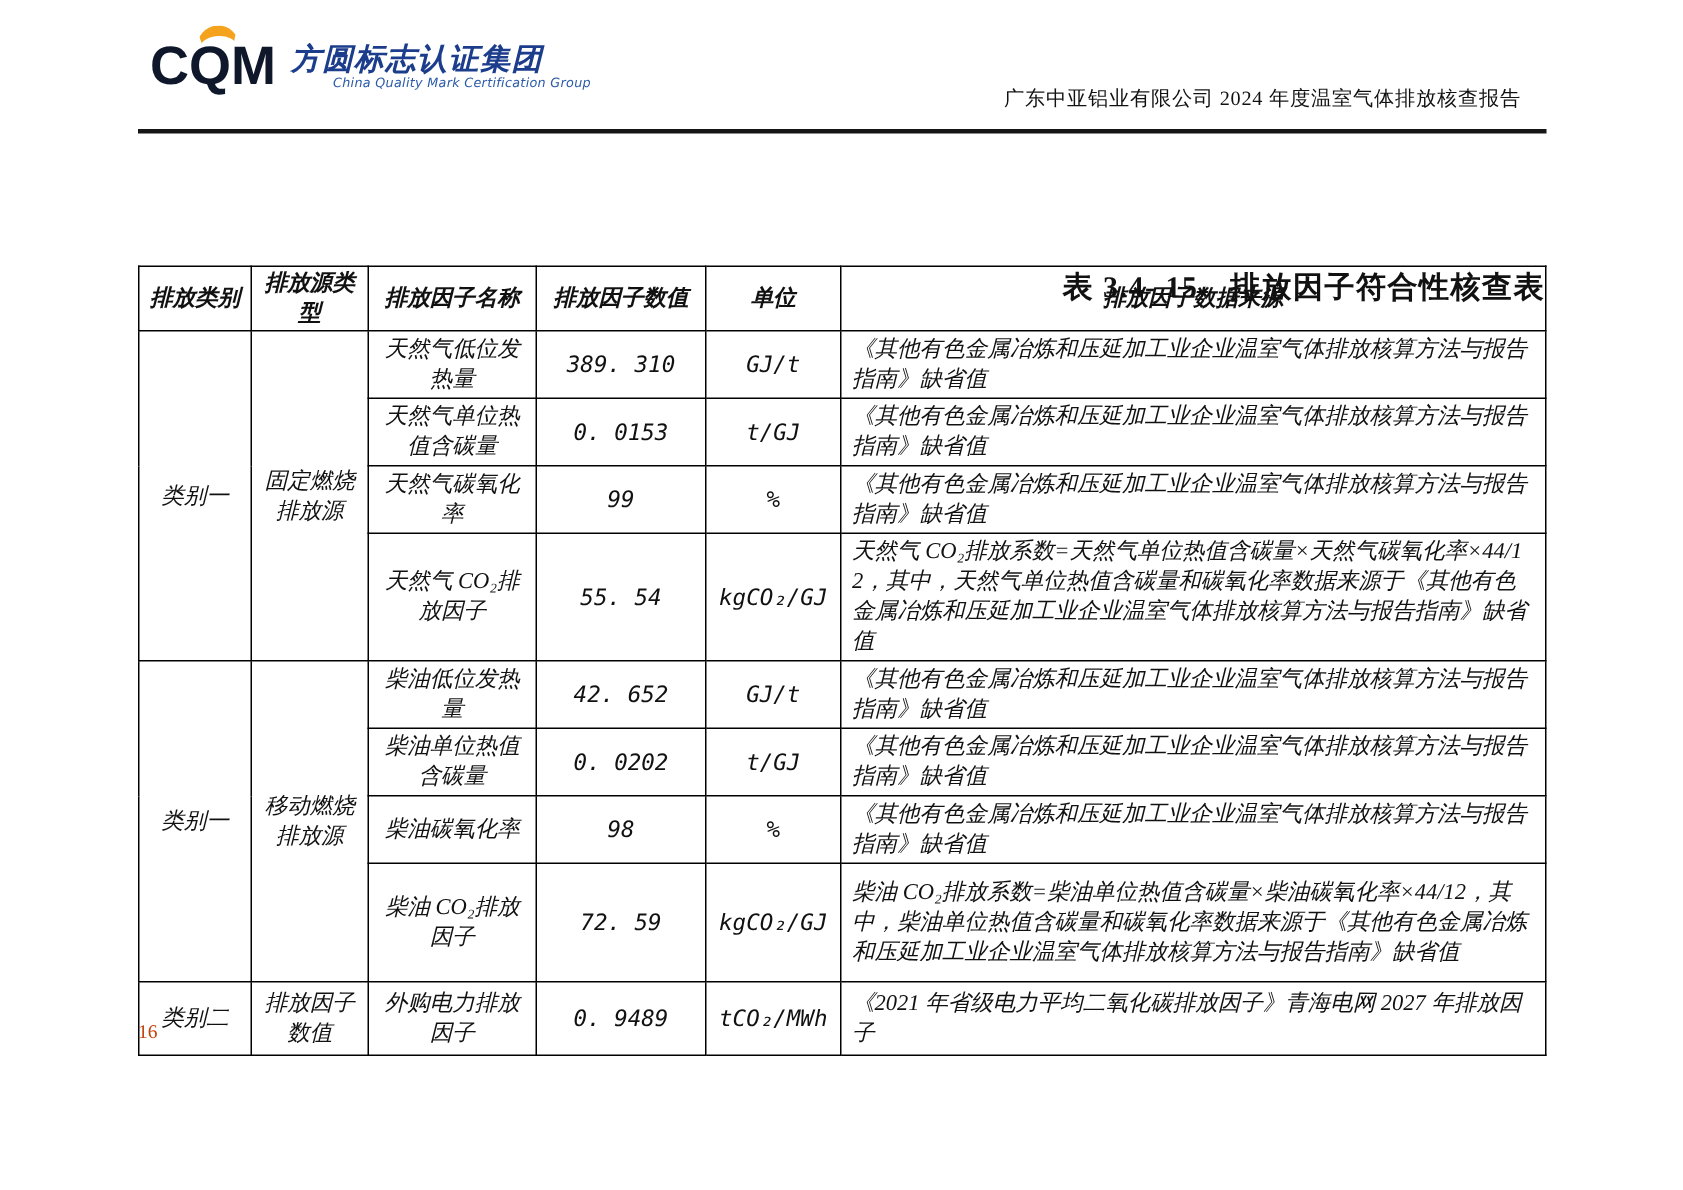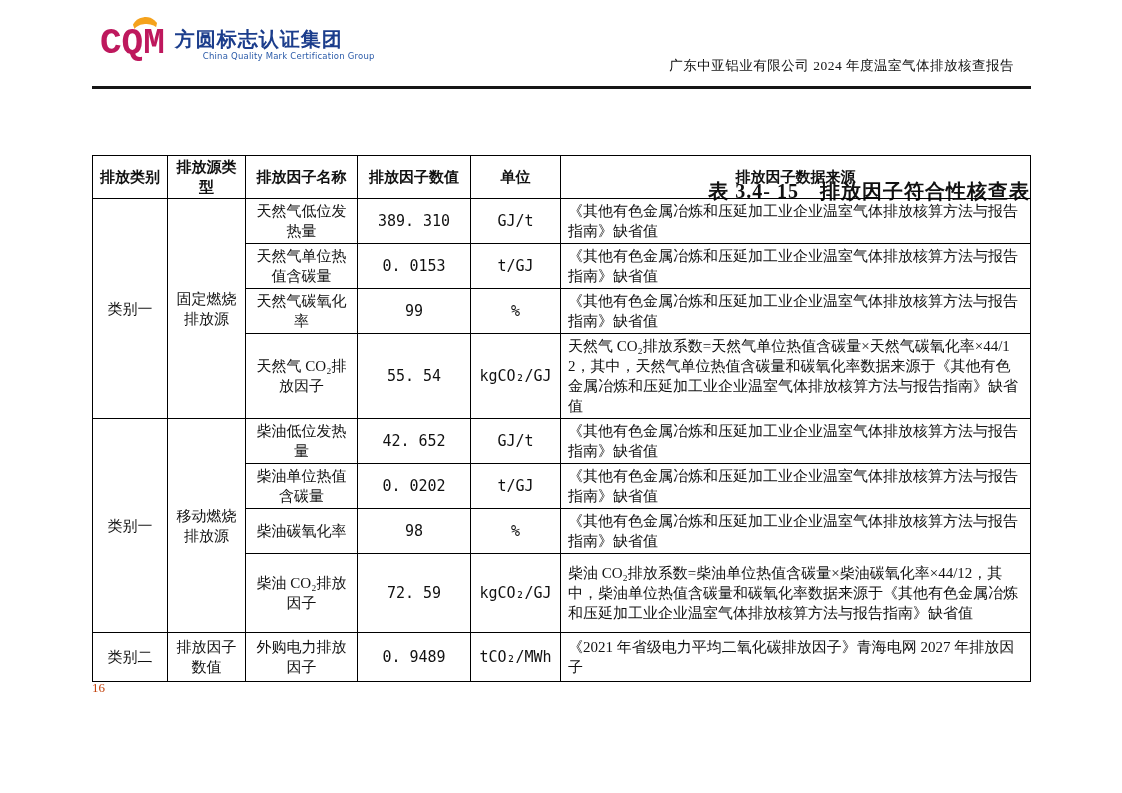--- a/index.html
+++ b/index.html
@@ -18,40 +18,40 @@
   .logo {
     position: absolute;
     left: 100px;
     top: 24px;
     display: flex;
     align-items: center;
     gap: 10px;
   }
   .logo-acronym {
     position: relative;
-    font-family: Liberation Mono, monospace;
+    font-family: Liberation Sans, sans-serif;
     font-weight: 800;
     font-size: 36px;
     line-height: 40px;
-    color: #be185d;
+    color: #0f172a;
     letter-spacing: 0px;
   }
   .logo-arc {
     position: absolute;
     top: -7px;
     left: 31px;
     width: 28px;
     height: 14px;
     border-top: 7px solid #f5a21c;
     border-left: 2px solid transparent;
     border-right: 2px solid transparent;
     border-radius: 50% 50% 0 0 / 100% 100% 0 0;
     transform: rotate(-4deg);
   }
-  .logo-names { display: flex; flex-direction: column; justify-content: flex-end; }
+  .logo-names { display: flex; flex-direction: column; justify-content: flex-end; font-style: italic; }
   .logo-cn {
     font-family: "DejaVu Sans", sans-serif;
     font-weight: 700;
     font-size: 20px;
     line-height: 24px;
     color: #1b3d8c;
     letter-spacing: 1px;
   }
   .logo-en {
     font-family: "DejaVu Sans", sans-serif;
@@ -88,24 +88,25 @@
     font-weight: bold;
     font-size: 20px;
     letter-spacing: 1px;
     margin-top: 44px;
   }
 
   
   table.factor-table {
     position: absolute;
     left: 92px;
-    top: 155px;
+    top: 177px;
     width: 938px;
     border-collapse: collapse;
     table-layout: fixed;
+    font-style: italic;
   }
   .factor-table th, .factor-table td {
     border: 1px solid #000000;
     padding: 1px 4px;
     text-align: center;
     vertical-align: middle;
     font-size: 15px;
     line-height: 20px;
     word-break: break-all;
   }

